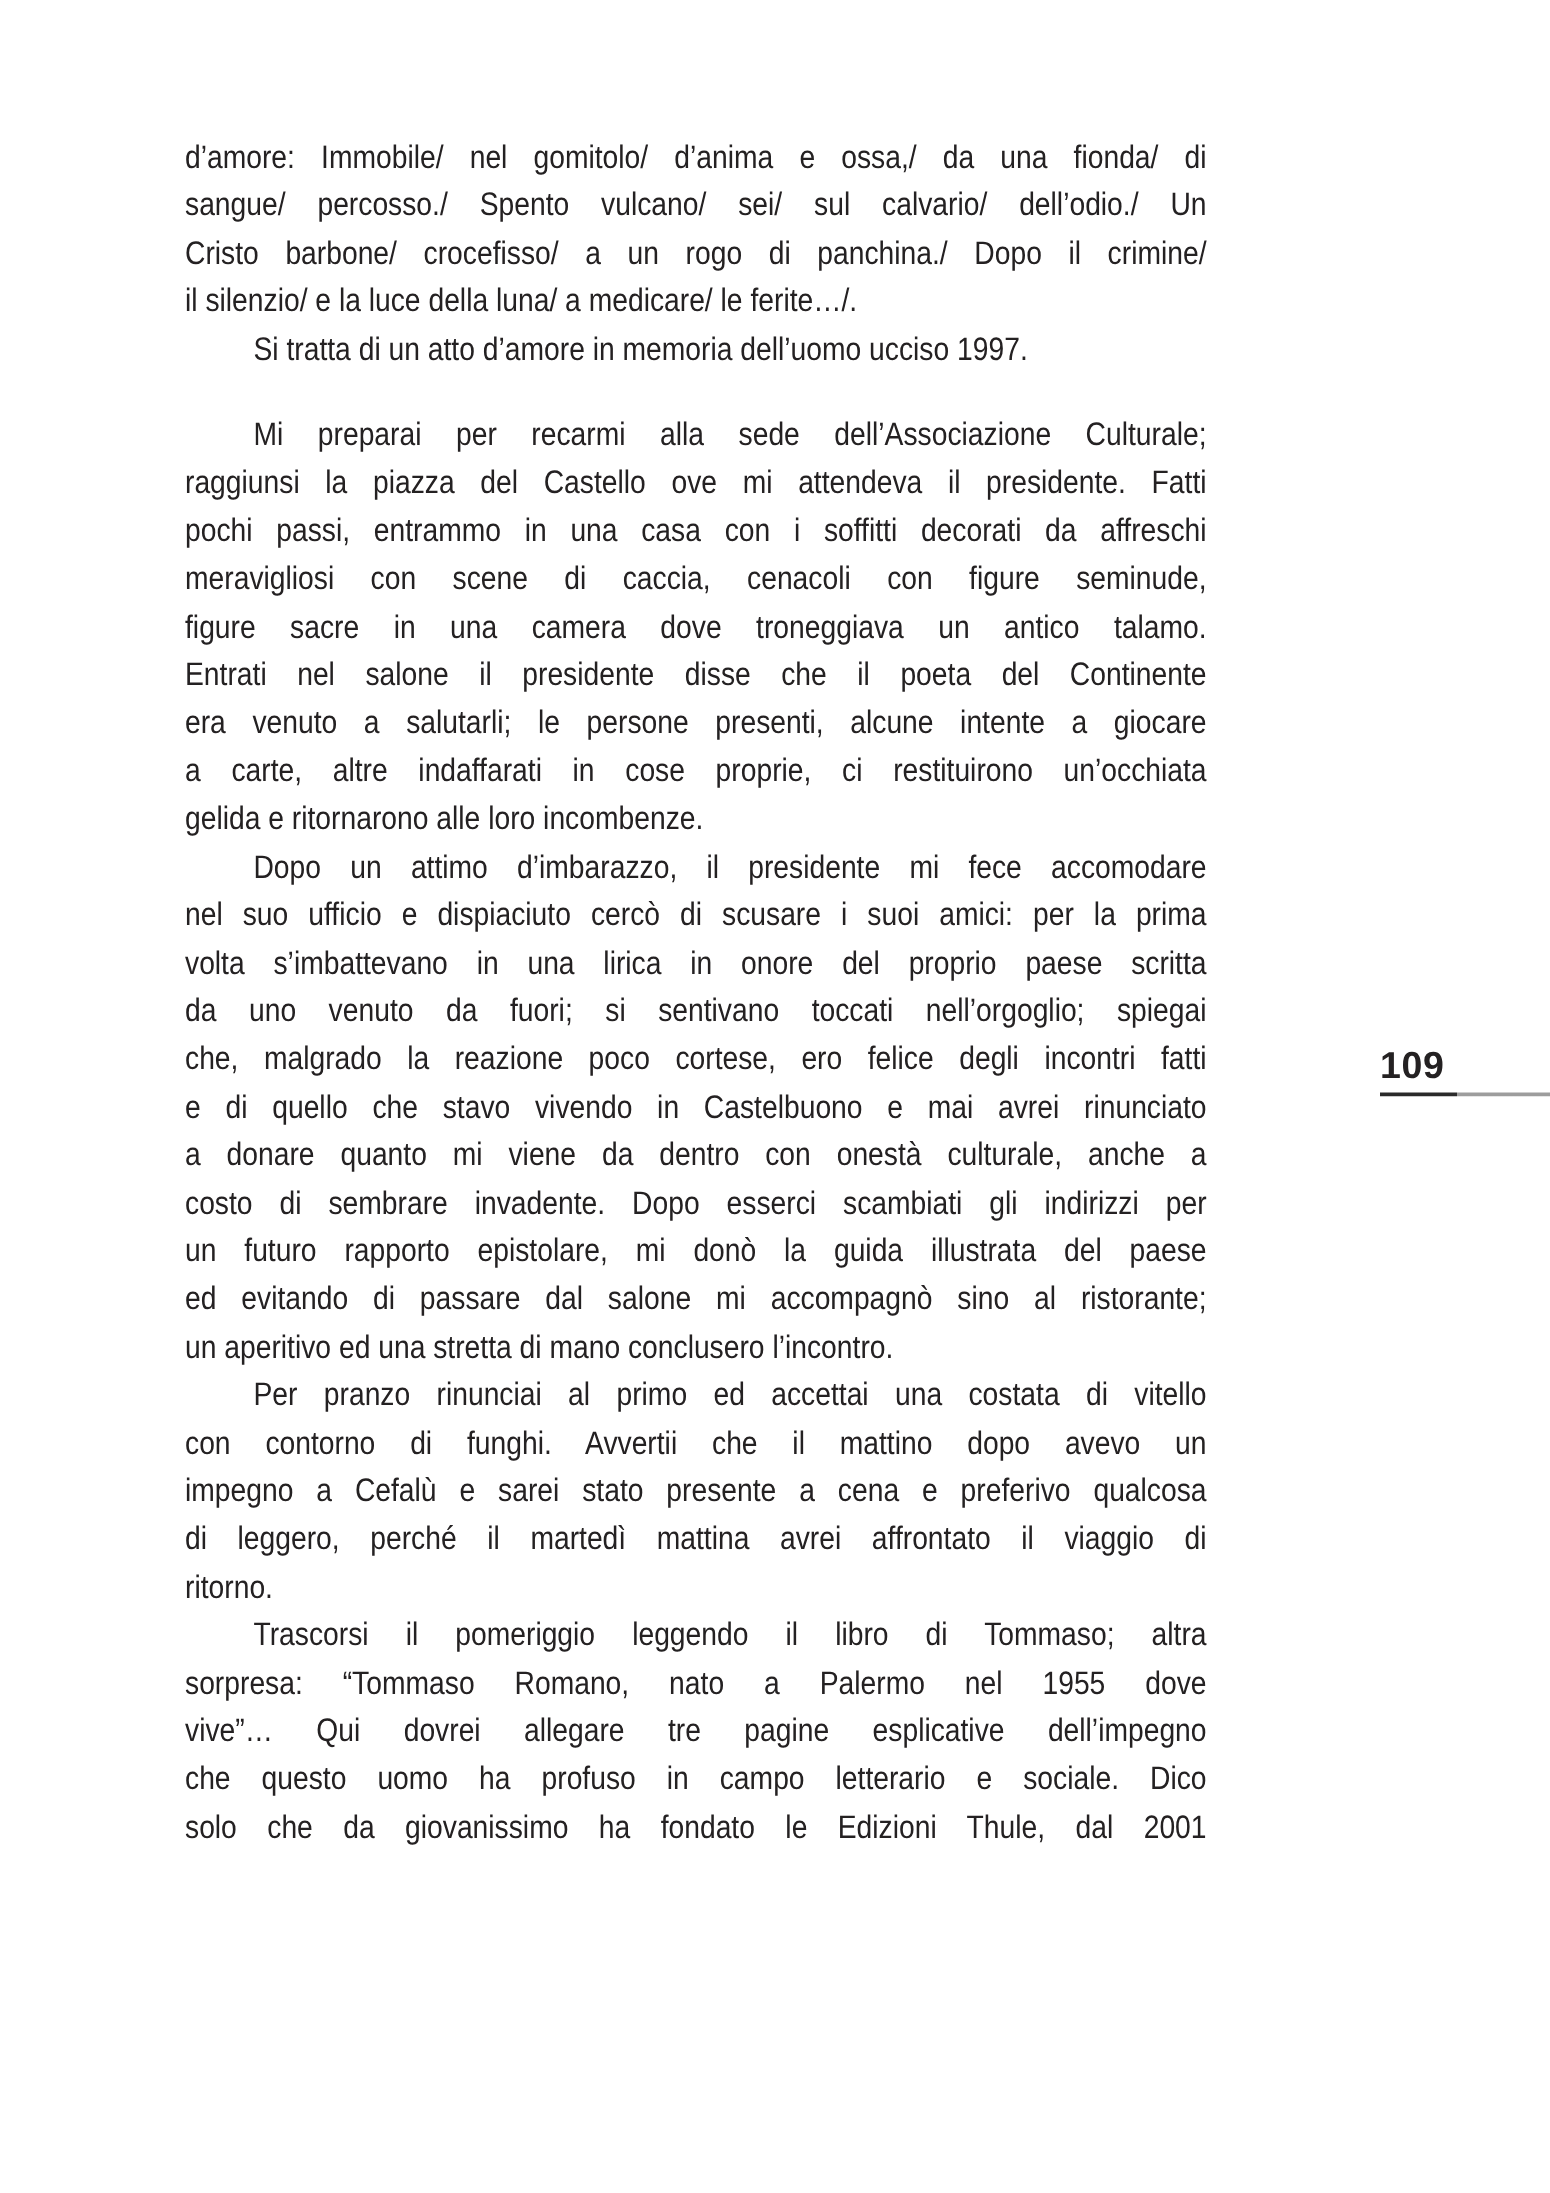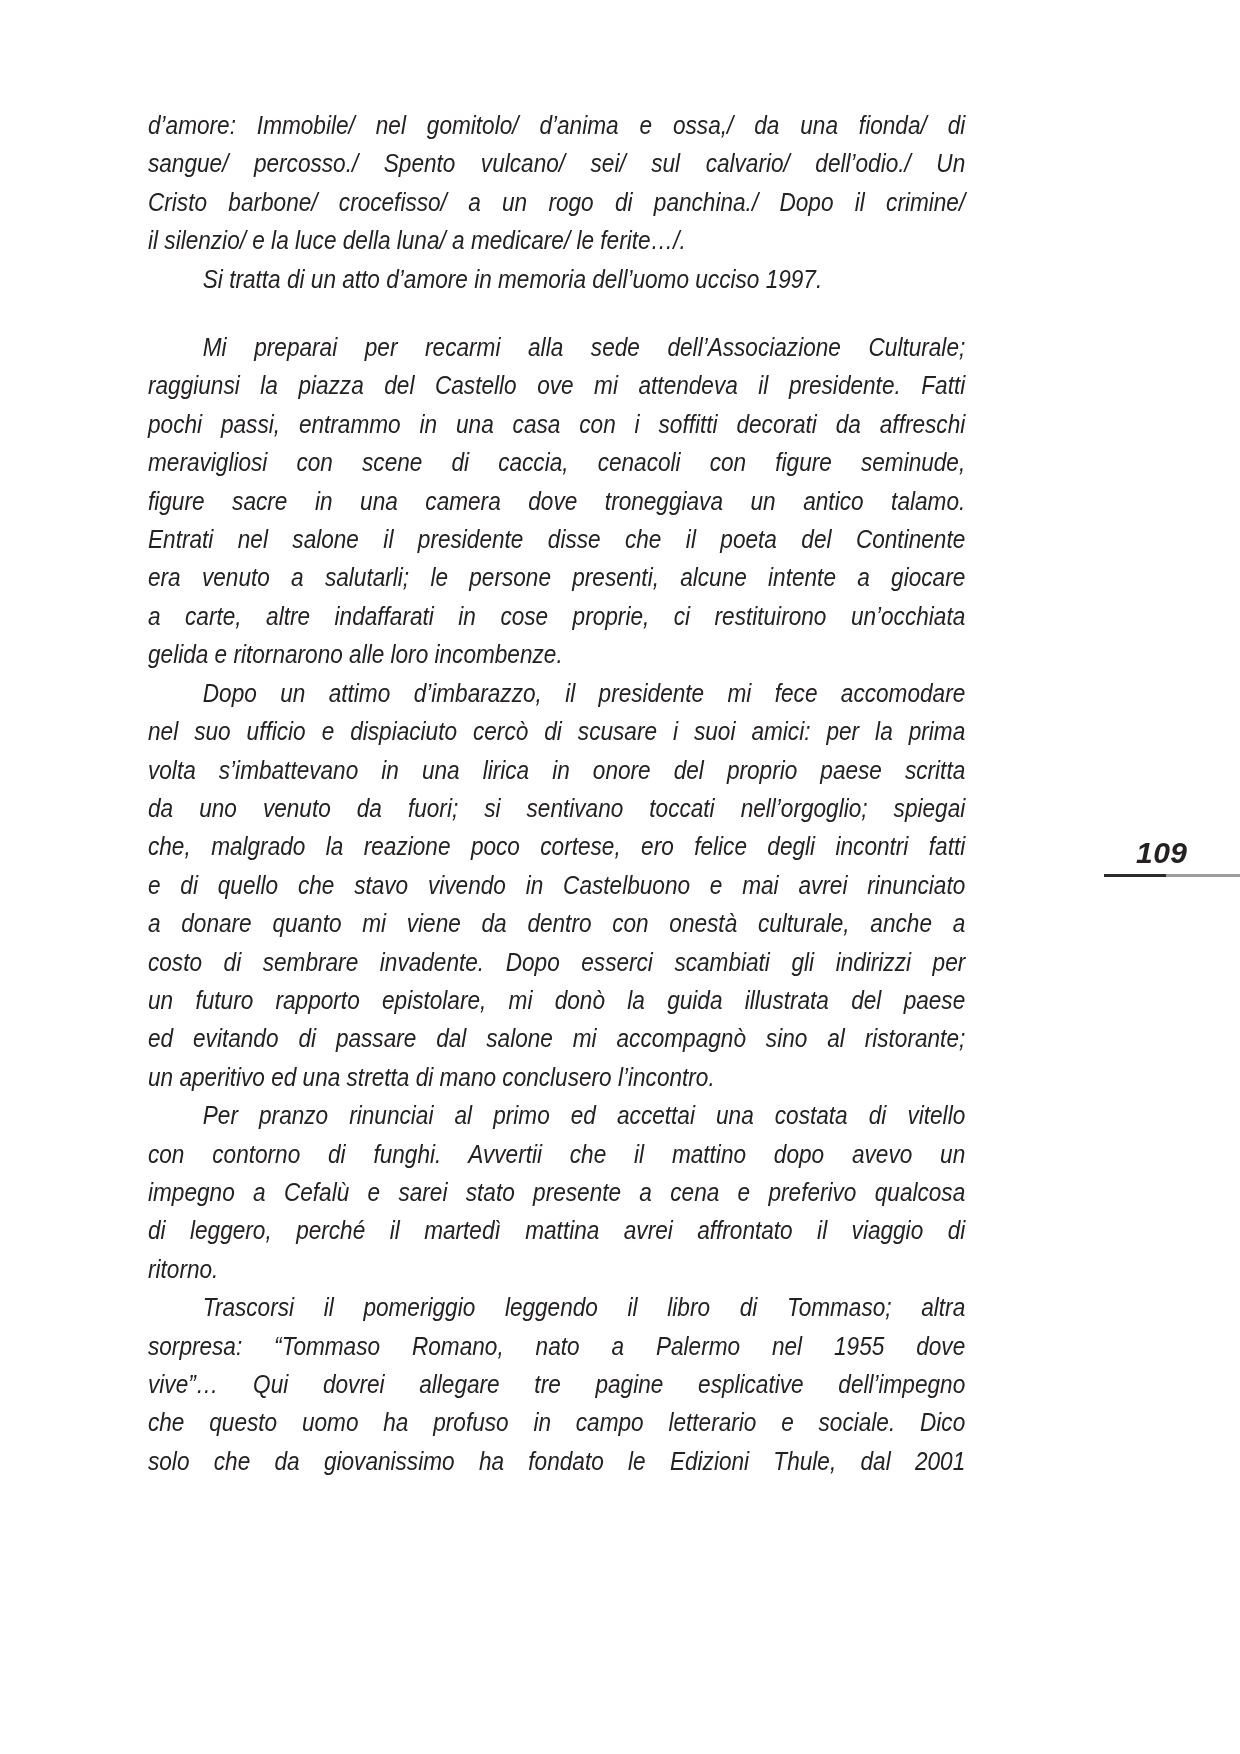--- a/index.html
+++ b/index.html
@@ -14,21 +14,20 @@
     width: 1240px;
     height: 1754px;
     position: relative;
     font-family: "Liberation Sans", sans-serif;
     overflow: hidden;
   }
   .page {
     position: absolute;
     inset: 0;
     background: var(--page-bg);
-    font-style: italic;
   }
   
   .text-block {
     position: absolute;
     left: 148px;
     top: 106px;
     width: 940px;
     transform: scaleX(0.8694);
     transform-origin: 0 0;
     font-size: 26px;
@@ -47,21 +46,20 @@
   .line.indent { padding-left: 63px; }
   
   .folio {
     position: absolute;
     left: 1104px;
     top: 836px;
     font-size: 30px;
     font-weight: 700;
     color: var(--text-color);
     letter-spacing: 0.5px;
-    margin-left: 32px;
   }
   .folio-rule {
     position: absolute;
     left: 1104px;
     top: 874px;
     width: 136px;
     height: 3px;
     background: linear-gradient(to right,
       var(--rule-dark) 0px, var(--rule-dark) 62px,
       var(--rule-light) 62px, var(--rule-light) 136px);

